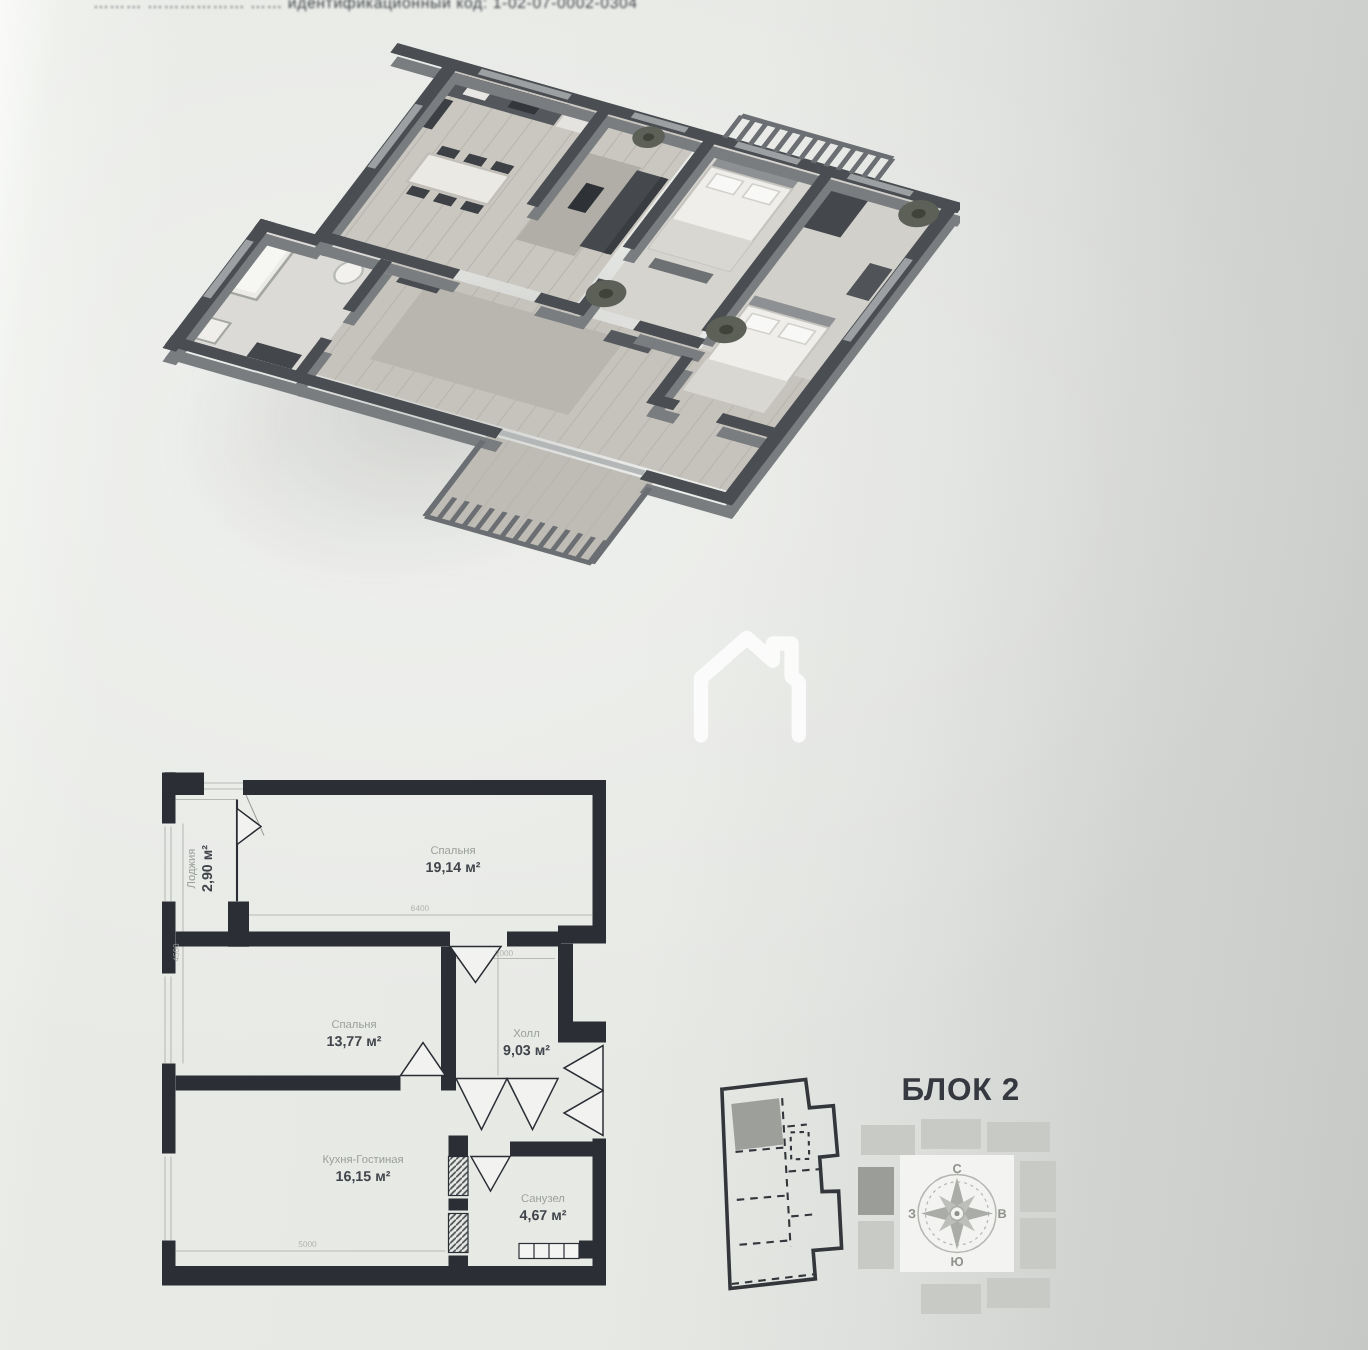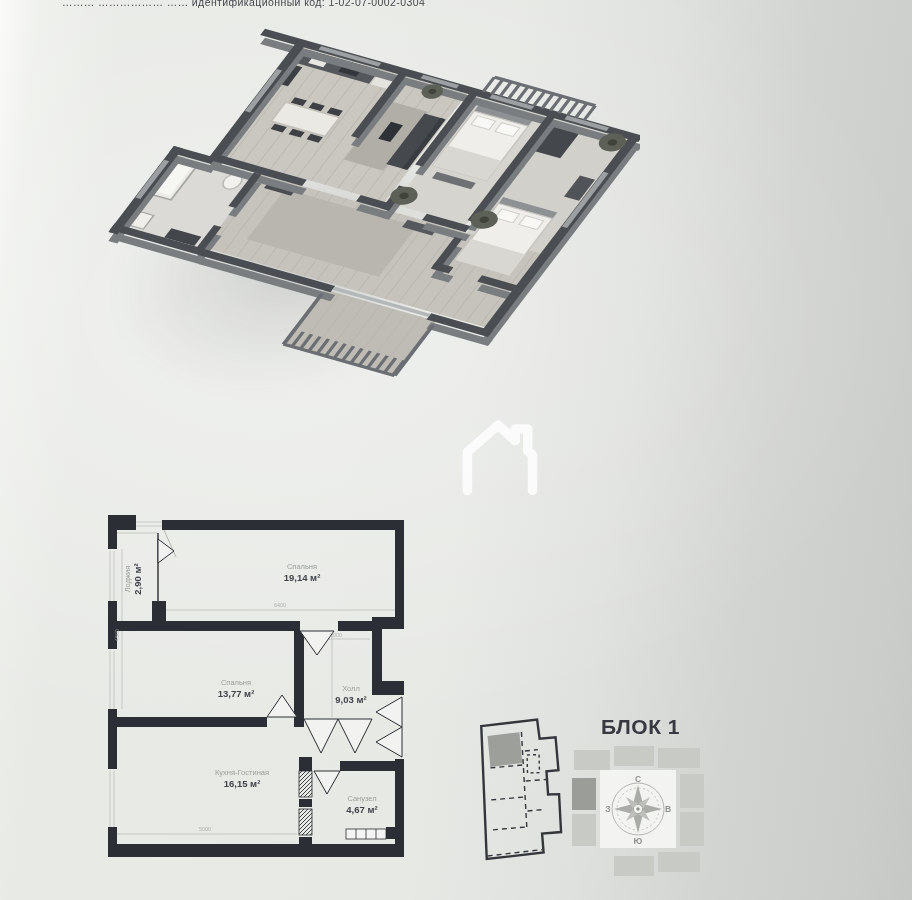--- a/index.html
+++ b/index.html
@@ -280,21 +280,21 @@
       <path d="M18,88 L51,86"></path>
       <path d="M19,118 L52,116"></path>
       <path d="M53,40 L66,39"></path>
       <path d="M53,70 L74,69"></path>
       <path d="M54,100 L70,99"></path>
       <path d="M13,144 L68,139"></path>
       <rect x="55" y="44" width="12" height="18" stroke-dasharray="3,3"></rect>
     </g>
   </svg>
 
-  <div class="block-title">БЛОК 1</div>
+  <div class="block-title">БЛОК 2</div>
 
   <svg class="siteplan" width="136" height="142" viewBox="0 0 136 142">
     <g fill="#c7cac5">
       <rect x="4" y="10" width="36" height="20"></rect>
       <rect x="44" y="6" width="40" height="20"></rect>
       <rect x="88" y="8" width="42" height="20"></rect>
       <rect x="110" y="34" width="24" height="34"></rect>
       <rect x="110" y="72" width="24" height="34"></rect>
       <rect x="88" y="112" width="42" height="20"></rect>
       <rect x="44" y="116" width="40" height="20"></rect>

